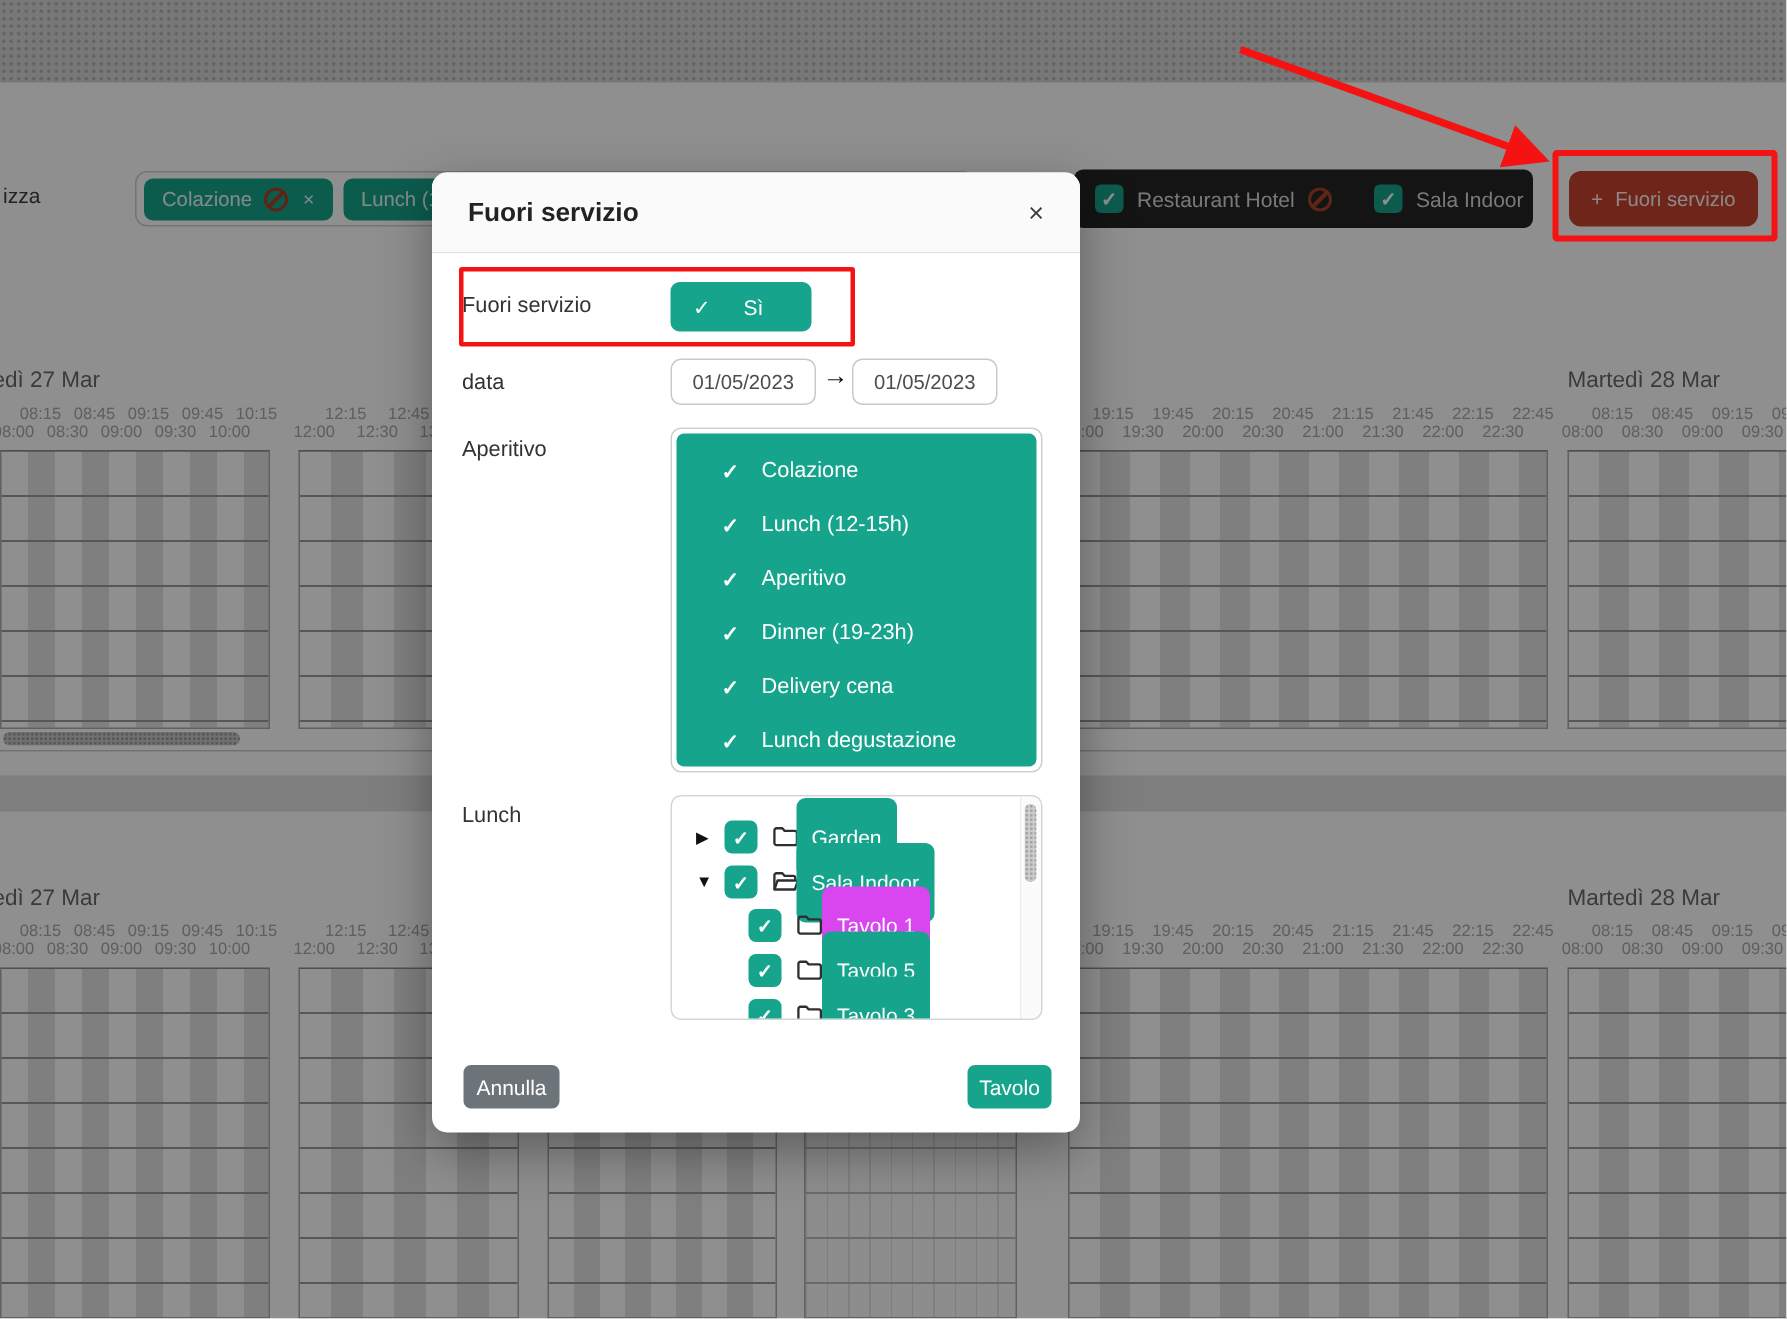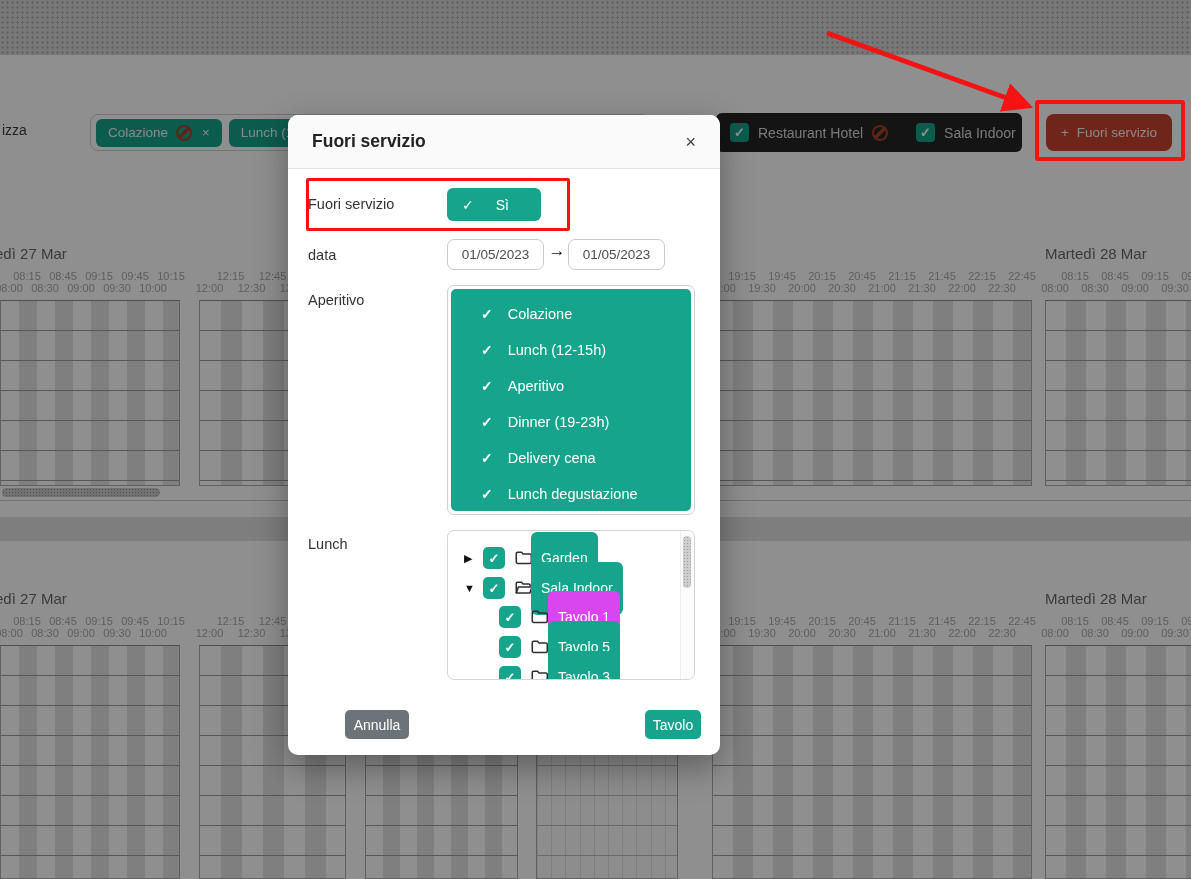--- a/index.html
+++ b/index.html
@@ -65,21 +65,21 @@
   .tree-cb{position:absolute;width:22px;height:22px;border-radius:5px;display:flex;align-items:center;justify-content:center;
     color:#ffffff;font-size:13px;font-weight:bold;}
   .tree-folder{position:absolute;width:20px;height:20px;}
   .tree-chip{position:absolute;height:25px;border-radius:6px;display:flex;align-items:center;padding:14px 10px;
     color:#ffffff;font-size:14px;white-space:nowrap;}
   .vscroll{position:absolute;right:0;top:0;bottom:0;width:13px;background:#fbfbfb;border-left:1px solid #ececec;
     border-radius:0 7px 7px 0;}
   .vscroll-thumb{position:absolute;left:2px;top:5px;width:8px;height:52px;border-radius:4px;background:#cdcdcd;
     background-image:radial-gradient(circle,#a3a3a3 .8px,transparent 1px);background-size:3px 3px;}
   .btn{position:absolute;top:595px;height:29px;border:none;border-radius:5px;color:#ffffff;font-size:14px;
-    display:flex;align-items:center;justify-content:center;font-family:"Liberation Sans",sans-serif;margin-left:36px;}
+    display:flex;align-items:center;justify-content:center;font-family:"Liberation Sans",sans-serif;}
   .btn-cancel{left:21px;width:64px;background:#6d7479;}
   .btn-save{right:19px;width:56px;}
 
   
   .anno{position:absolute;z-index:40;pointer-events:none;box-sizing:border-box;}
   .anno-rect-toggle{left:306px;top:178px;width:264px;height:53px;border:3px solid #f51212;border-radius:2px;}
   .anno-rect-btn{left:1035px;top:100px;width:150px;height:61px;border:4px solid #f51212;border-radius:3px;}
   .anno-arrow-svg{left:0;top:0;}
 </style>
 </head>

